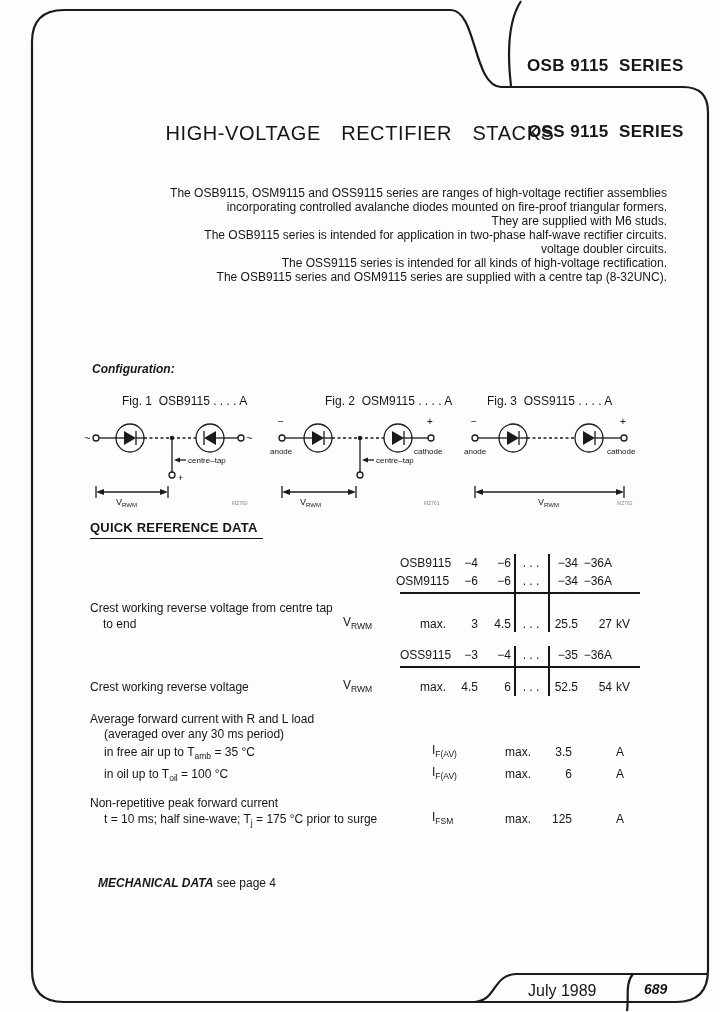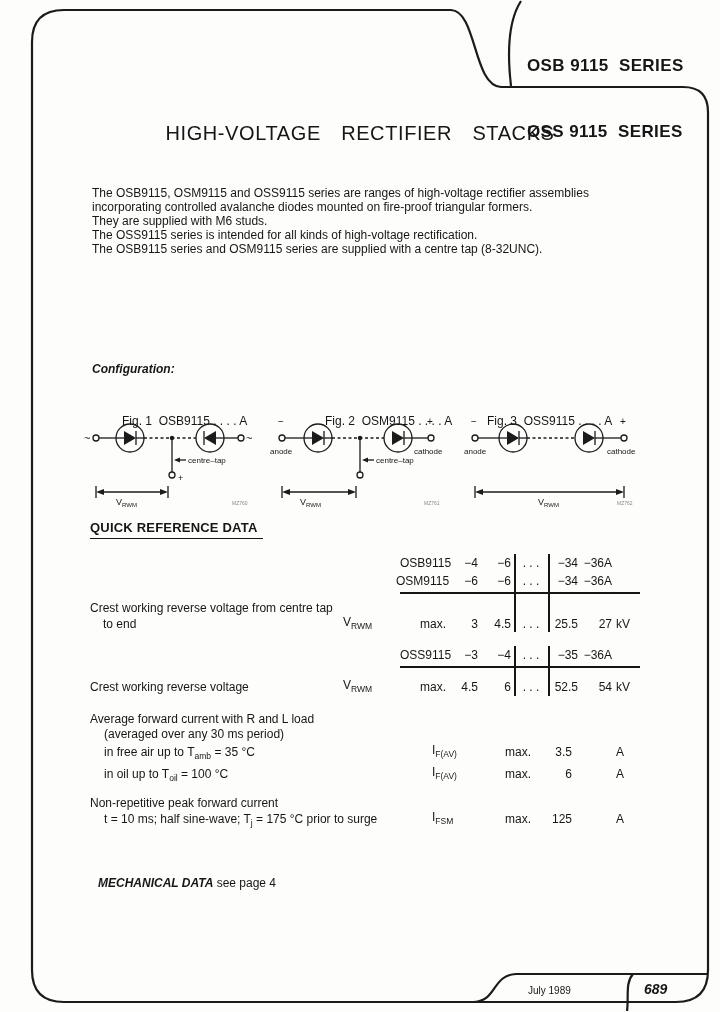--- a/index.html
+++ b/index.html
@@ -3,28 +3,28 @@
 <meta charset="utf-8">
 <style>
   * { margin:0; padding:0; box-sizing:border-box; }
   html,body { background:#ffffff; }
   .page {
     position:relative; width:720px; height:1012px;
     background:#fdfdfc; color:#161616; overflow:hidden;
     font-family:"Liberation Sans", sans-serif; font-size:12px; line-height:14px;
   }
   .abs { position:absolute; }
-  .pre { white-space:pre; }
+  .pre { white-space:pre;text-align:right; }
   .b   { font-weight:700;font-style:italic; }
   .val { text-align:right; }
   .ctr { text-align:center; }
   .series { font-size:17px; font-weight:600; line-height:22px; letter-spacing:.4px; }
   .title  { width:720px; text-align:center; font-size:20px; letter-spacing:.6px; word-spacing:4px; }
-  .intro div { height:14px; }
-  .figcap { font-size:12px;margin-top:20px; }
+  .intro div { height:14px;text-align:right; }
+  .figcap { font-size:12px; }
   .qrd-h { font-size:13px; font-weight:700; letter-spacing:.2px; border-bottom:1.6px solid #161616; padding:0 6px 3px 0; display:inline-block; }
   sub { font-size:8.5px; vertical-align:-2.5px; line-height:0; }
   .rule { background:#161616; height:1.6px; }
   .vbar { background:#161616; width:1.6px; }
   .t500 { font-weight:500; }
   .code { fill:#8a8a8a; font-size:5px; }
   svg text { font-family:"Liberation Sans", sans-serif; fill:#161616; }
 </style>
 </head>
 <body>
@@ -45,20 +45,22 @@
     <div>OSB 9115  SERIES</div>
     <div>OSS 9115  SERIES</div>
   </div>
 
   <div class="abs title pre" style="left:0;top:126px">HIGH-VOLTAGE  RECTIFIER  STACKS</div>
 
   <div class="abs intro" style="left:92px;top:186px;width:575px">
     <div>The OSB9115, OSM9115 and OSS9115 series are ranges of high-voltage rectifier assemblies</div>
     <div>incorporating controlled avalanche diodes mounted on fire-proof triangular formers.</div>
     <div>They are supplied with M6 studs.</div>
+    <div>The OSB9115 series is intended for application in two-phase half-wave rectifier circuits.</div>
+    <div>voltage doubler circuits.</div>
     <div>The OSS9115 series is intended for all kinds of high-voltage rectification.</div>
     <div>The OSB9115 series and OSM9115 series are supplied with a centre tap (8-32UNC).</div>
   </div>
 
   <div class="abs b" style="left:92px;top:362px">Configuration:</div>
 
   <div class="abs figcap pre" style="left:122px;top:394px">Fig. 1  OSB9115 . . . . A</div>
   <div class="abs figcap pre" style="left:325px;top:394px">Fig. 2  OSM9115 . . . . A</div>
   <div class="abs figcap pre" style="left:487px;top:394px">Fig. 3  OSS9115 . . . . A</div>
 
@@ -236,16 +238,16 @@
   <div class="abs" style="left:104px;top:812px"><span>t = 10 ms; half sine-wave; T</span><sub>j</sub><span> = 175 °C prior to surge</span></div>
   <div class="abs" style="left:432px;top:810px"><span>I</span><sub>FSM</sub></div>
   <div class="abs" style="left:505px;top:812px">max.</div>
   <div class="abs val" style="left:520px;top:812px;width:52px">125</div>
   <div class="abs" style="left:616px;top:812px">A</div>
 
   <div class="abs" style="left:98px;top:876px">
     <span class="b">MECHANICAL DATA</span><span> see page 4</span>
   </div>
 
-  <div class="abs" style="left:528px;top:984px;font-size:10px">July 1989</div>
+  <div class="abs" style="left:528px;top:984px;font-size:16px">July 1989</div>
   <div class="abs b" style="left:644px;top:982px;font-size:14px">689</div>
 
 </div>
 
 </body></html>

